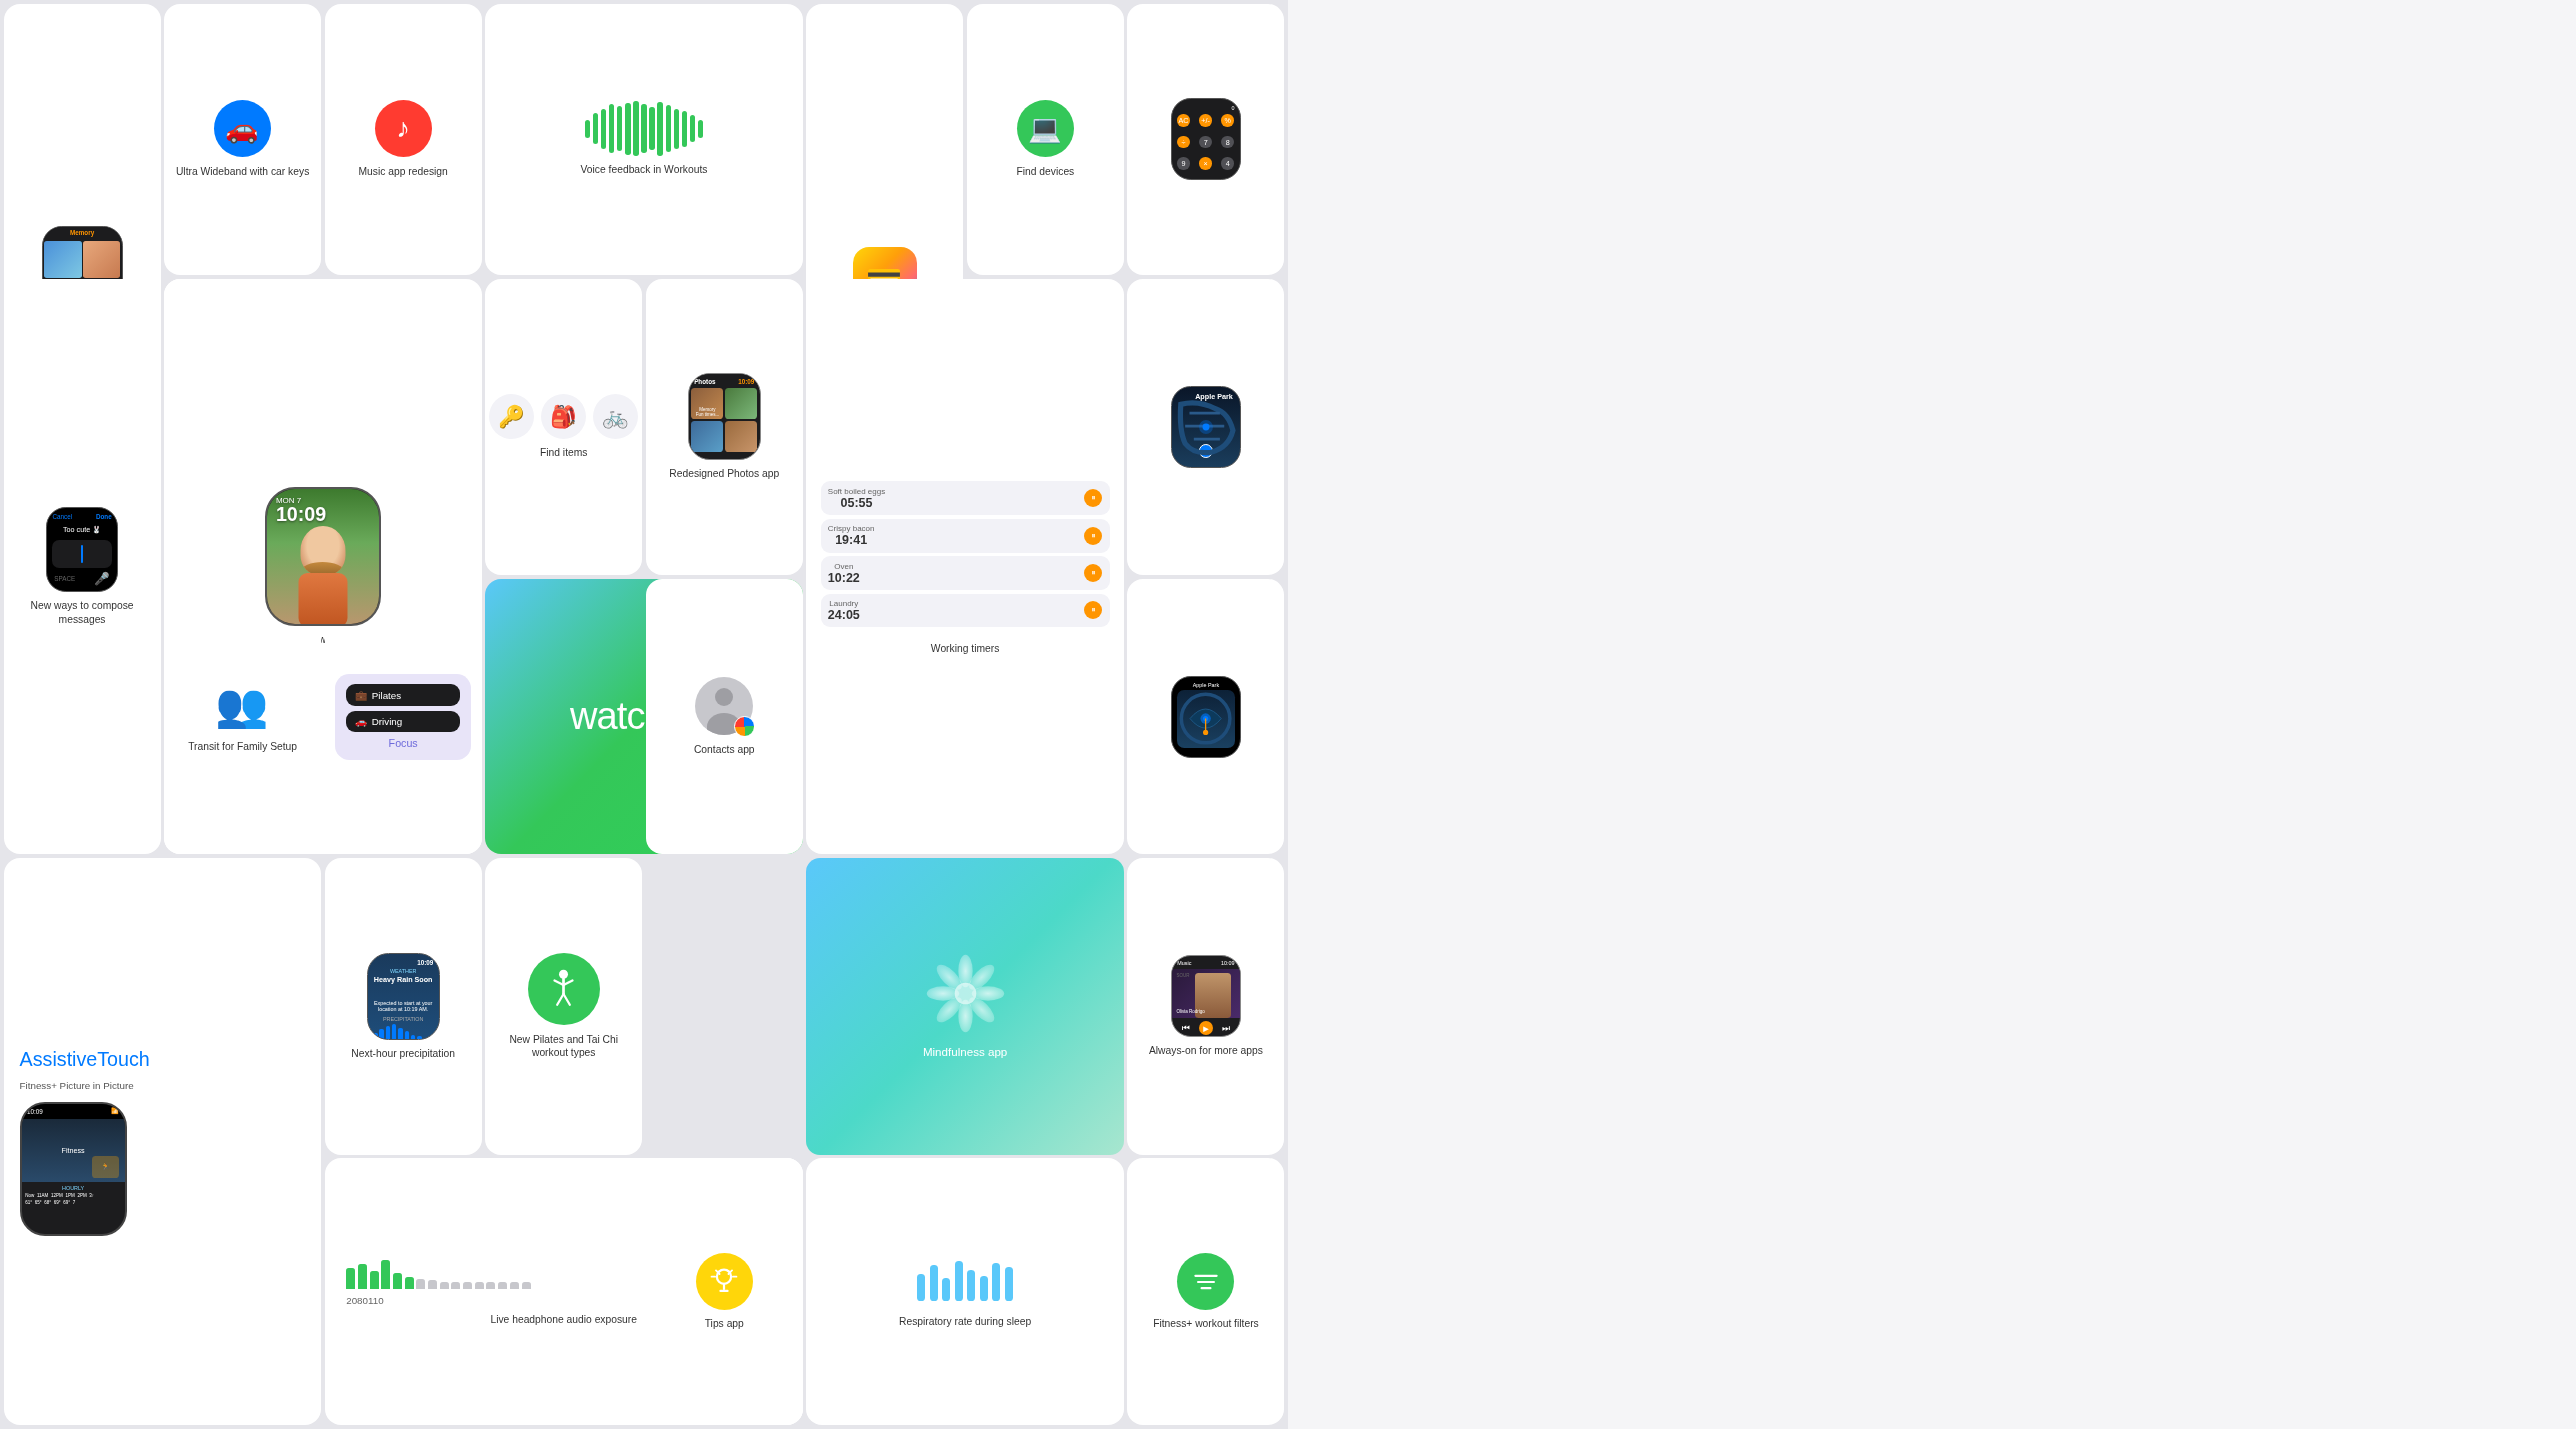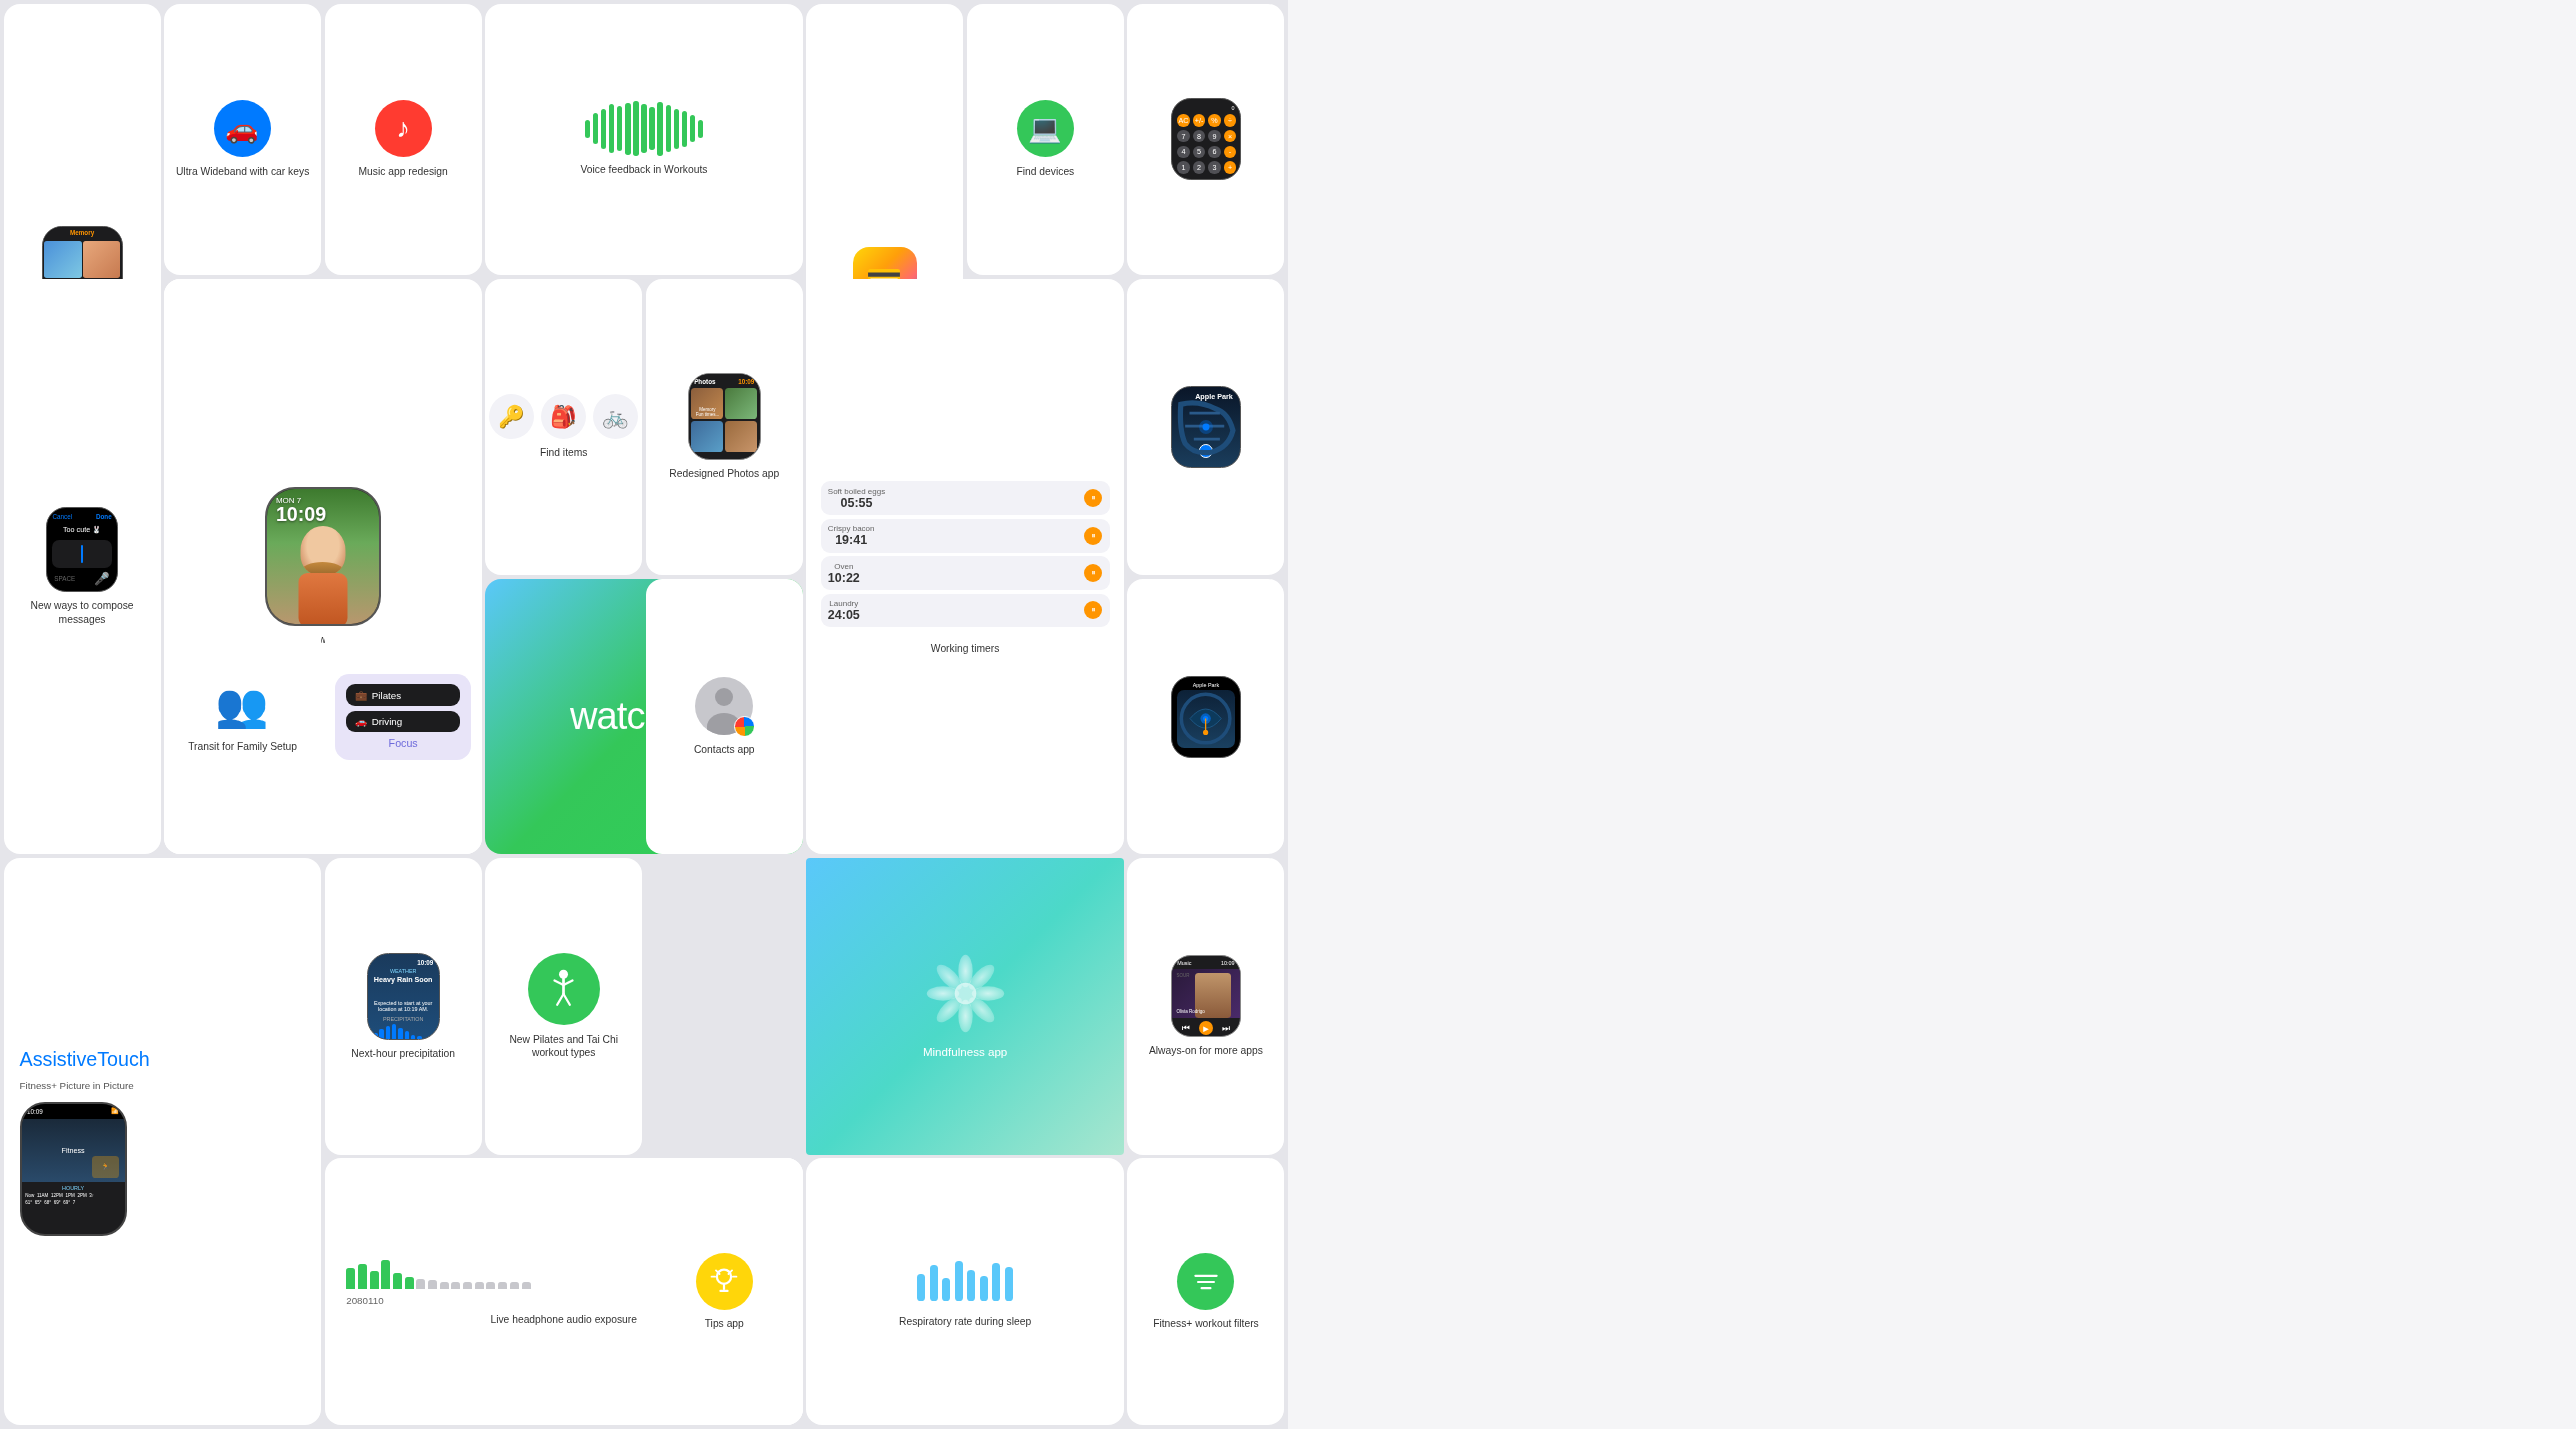--- a/index.html
+++ b/index.html
@@ -66,21 +66,21 @@
     }
     .audio-bar {
       width: 5.4px;
       background: #34c759;
       border-radius: 2.7px;
     }
 
     
     .mindfulness-cell {
       background: linear-gradient(135deg, #5ac8fa 0%, #4cd9c8 50%, #a8e6cf 100%);
-      border-radius: 4px;
+      border-radius: 14px;
     }
 
     
     .assistive-text {
       font-size: 19.7px;
       font-weight: 500;
       color: #007aff;
     }
     .focus-label {
       color: #6e6adb;
@@ -196,21 +196,21 @@
   <div class="cell" style="grid-column:7; grid-row:1;">
     <div class="find-devices-icon">
       <span style="font-size:27px;">💻</span>
     </div>
     <div class="cell-label">Find devices</div>
   </div>
 
   <div class="cell" style="grid-column:8; grid-row:1;">
     <div style="width:70px; height:82px; background:#1c1c1e; border-radius:19.7px; border:1.8px solid #555; overflow:hidden; display:flex; flex-direction:column; padding:3.6px;">
       <div style="color:white; font-size:5.4px; text-align:right; padding:1.8px;">0</div>
-      <div style="flex:1; display:grid; grid-template-columns:1fr 1fr 1fr 1fr; gap:3px; padding:1.8px;">
+      <div style="flex:1; display:grid; grid-template-columns:1fr 1fr 1fr; gap:9px; padding:1.8px;">
         <div style="background:#ff9500; border-radius:50%; width:12.5px; height:12.5px; font-size:7.2px; color:white; display:flex; align-items:center; justify-content:center;">AC</div>
         <div style="background:#ff9500; border-radius:50%; width:12.5px; height:12.5px; font-size:7.2px; color:white; display:flex; align-items:center; justify-content:center;">+/-</div>
         <div style="background:#ff9500; border-radius:50%; width:12.5px; height:12.5px; font-size:7.2px; color:white; display:flex; align-items:center; justify-content:center;">%</div>
         <div style="background:#ff9500; border-radius:50%; width:12.5px; height:12.5px; font-size:7.2px; color:white; display:flex; align-items:center; justify-content:center;">÷</div>
         <div style="background:#505055; border-radius:50%; width:12.5px; height:12.5px; font-size:7.2px; color:white; display:flex; align-items:center; justify-content:center;">7</div>
         <div style="background:#505055; border-radius:50%; width:12.5px; height:12.5px; font-size:7.2px; color:white; display:flex; align-items:center; justify-content:center;">8</div>
         <div style="background:#505055; border-radius:50%; width:12.5px; height:12.5px; font-size:7.2px; color:white; display:flex; align-items:center; justify-content:center;">9</div>
         <div style="background:#ff9500; border-radius:50%; width:12.5px; height:12.5px; font-size:7.2px; color:white; display:flex; align-items:center; justify-content:center;">×</div>
         <div style="background:#505055; border-radius:50%; width:12.5px; height:12.5px; font-size:7.2px; color:white; display:flex; align-items:center; justify-content:center;">4</div>
         <div style="background:#505055; border-radius:50%; width:12.5px; height:12.5px; font-size:7.2px; color:white; display:flex; align-items:center; justify-content:center;">5</div>

